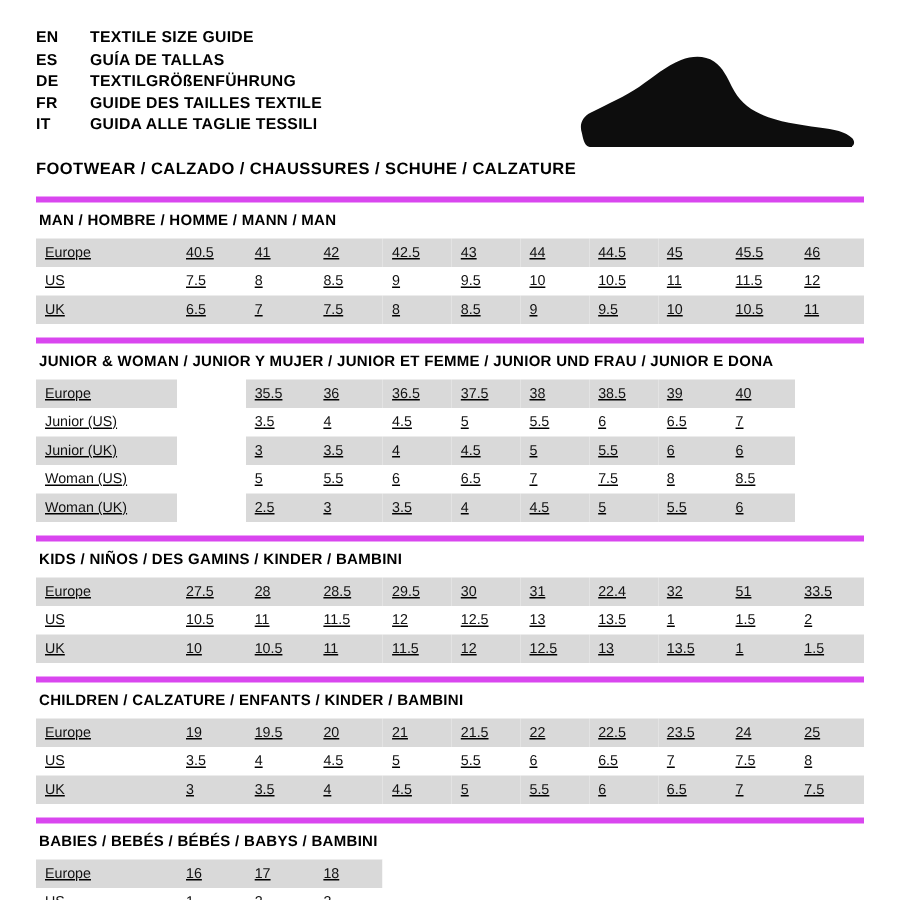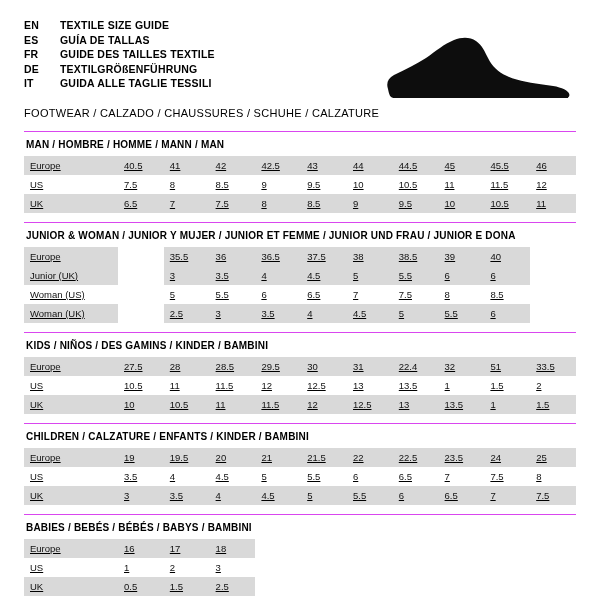--- a/index.html
+++ b/index.html
@@ -43,42 +43,42 @@
     letter-spacing: 0.2px;
   }
   .lang-name {
     font-weight: bold;
     letter-spacing: 0.2px;
     margin-top: 48px;
   }
   .footwear-title {
     margin: 16px 0 0 0;
     font-size: 11px;
-    font-weight: normal;
+    font-weight: bold;
     letter-spacing: 0.3px;
   }
 
   
   .shoe {
     position: absolute;
     top: 28px;
     right: 26px;
     width: 190px;
     height: 72px;
   }
 
   
   .section {
     margin: 0 24px;
   }
   .section-title {
     font-size: 10px;
     font-weight: bold;
     letter-spacing: 0.2px;
-    border-top: 1px solid #d946ef;
+    border-top: 4px solid #d946ef;
     padding: 7px 0 6px 2px;
   }
   table.sizes {
     width: 100%;
     border-collapse: collapse;
     table-layout: fixed;
     text-decoration: underline;
   }
   table.sizes td {
     font-size: 9.5px;
@@ -106,26 +106,26 @@
       <tbody>
         <tr>
           <td class="lang-code">EN</td>
           <td class="lang-name">TEXTILE SIZE GUIDE</td>
         </tr>
         <tr>
           <td class="lang-code">ES</td>
           <td class="lang-name">GUÍA DE TALLAS</td>
         </tr>
         <tr>
+          <td class="lang-code">DE</td>
+          <td class="lang-name">TEXTILGRÖßENFÜHRUNG</td>
+        </tr>
+        <tr>
           <td class="lang-code">FR</td>
           <td class="lang-name">GUIDE DES TAILLES TEXTILE</td>
-        </tr>
-        <tr>
-          <td class="lang-code">DE</td>
-          <td class="lang-name">TEXTILGRÖßENFÜHRUNG</td>
         </tr>
         <tr>
           <td class="lang-code">IT</td>
           <td class="lang-name">GUIDA ALLE TAGLIE TESSILI</td>
         </tr>
       </tbody>
     </table>
 
     <div class="footwear-title">FOOTWEAR / CALZADO / CHAUSSURES / SCHUHE / CALZATURE</div>
 
@@ -199,20 +199,33 @@
           <td>35.5</td>
           <td>36</td>
           <td>36.5</td>
           <td>37.5</td>
           <td>38</td>
           <td>38.5</td>
           <td>39</td>
           <td>40</td>
           <td style="background: rgb(255, 255, 255);"></td>
         </tr>
+        <tr>
+          <td class="label">Junior (US)</td>
+          <td></td>
+          <td>3.5</td>
+          <td>4</td>
+          <td>4.5</td>
+          <td>5</td>
+          <td>5.5</td>
+          <td>6</td>
+          <td>6.5</td>
+          <td>7</td>
+          <td></td>
+        </tr>
         <tr class="shaded">
           <td class="label">Junior (UK)</td>
           <td style="background: rgb(255, 255, 255);"></td>
           <td>3</td>
           <td>3.5</td>
           <td>4</td>
           <td>4.5</td>
           <td>5</td>
           <td>5.5</td>
           <td>6</td>

